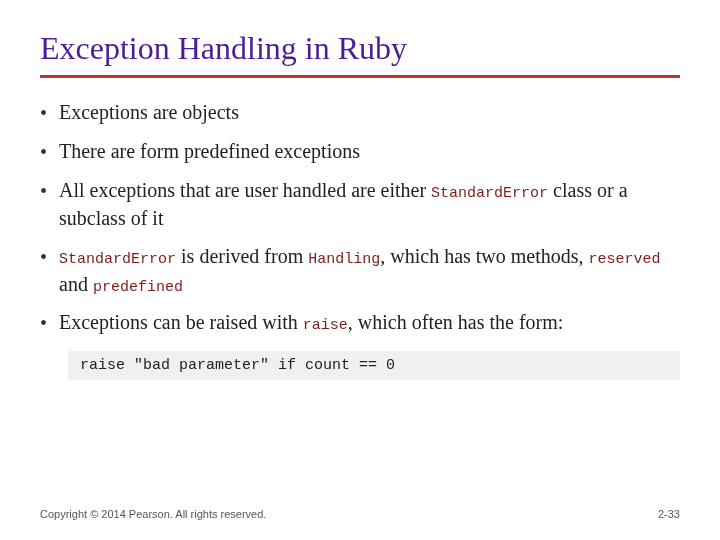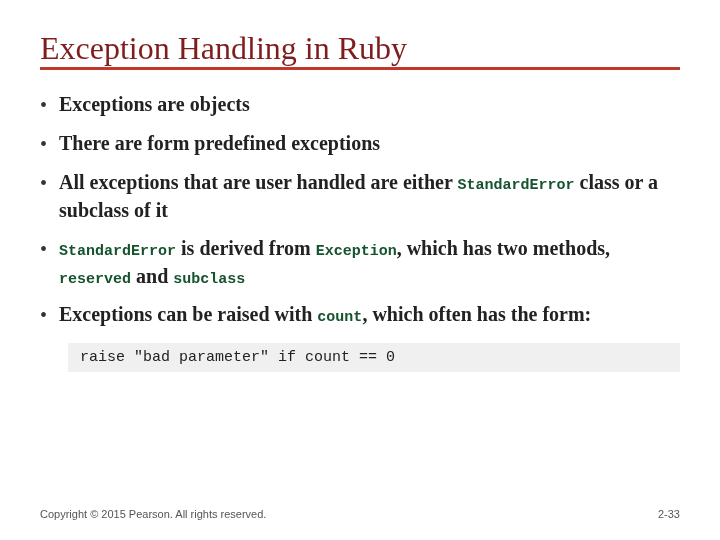--- a/index.html
+++ b/index.html
@@ -21,21 +21,22 @@
       height: 540px;
       padding: 30px 40px 20px 40px;
       display: flex;
       flex-direction: column;
       position: relative;
     }
 
     .title {
       font-size: 32px;
       font-weight: normal;
-      color: #7f1d1d;
+      color: #4c1d95;
+      margin-bottom: 8px;
       font-family: Georgia, serif;
     }
 
     .title-underline {
       height: 3px;
       background: #c0392b;
       margin-bottom: 20px;
     }
 
     .content {
@@ -57,27 +58,26 @@
     .bullet-dot {
       color: #333;
       font-size: 20px;
       margin-right: 12px;
       margin-top: 1px;
       flex-shrink: 0;
     }
 
     .bullet-text {
       flex: 1;
-      font-weight: bold;
     }
 
     code, .code-inline {
       font-family: 'Courier New', Courier, monospace;
       font-size: 15px;
-      color: #14532d;
+      color: #7f1d1d;
     }
 
     .code-block {
       font-family: 'Courier New', Courier, monospace;
       font-size: 15px;
       color: #222;
       background: #f0f0f0;
       padding: 6px 12px;
       margin-left: 28px;
       margin-top: 4px;
@@ -133,33 +133,33 @@
     <div class="bullet-item">
       <span class="bullet-dot">•</span>
       <span class="bullet-text large-text">
         All exceptions that are user handled are either <code class="code-inline">StandardError</code> class or a subclass of it
       </span>
     </div>
 
     <div class="bullet-item">
       <span class="bullet-dot">•</span>
       <span class="bullet-text large-text">
-        <code class="code-inline">StandardError</code> is derived from <code class="code-inline">Exception</code>, which has two methods, <code class="code-inline">reserved</code> and <code class="code-inline">subclass</code>
+        <code class="code-inline">StandardError</code> is derived from <code class="code-inline">Handling</code>, which has two methods, <code class="code-inline">reserved</code> and <code class="code-inline">predefined</code>
       </span>
     </div>
 
     <div class="bullet-item">
       <span class="bullet-dot">•</span>
       <span class="bullet-text large-text">
-        Exceptions can be raised with <code class="code-inline">count</code>, which often has the form:
+        Exceptions can be raised with <code class="code-inline">raise</code>, which often has the form:
       </span>
     </div>
 
     <div class="code-block">raise "bad parameter" if count == 0</div>
 
   </div>
 
   <div class="footer">
-    <span class="footer-left">Copyright © 2015 Pearson. All rights reserved.</span>
+    <span class="footer-left">Copyright © 2014 Pearson. All rights reserved.</span>
     <span class="footer-right">2-33</span>
   </div>
 
 </div>
 
 </body></html>

